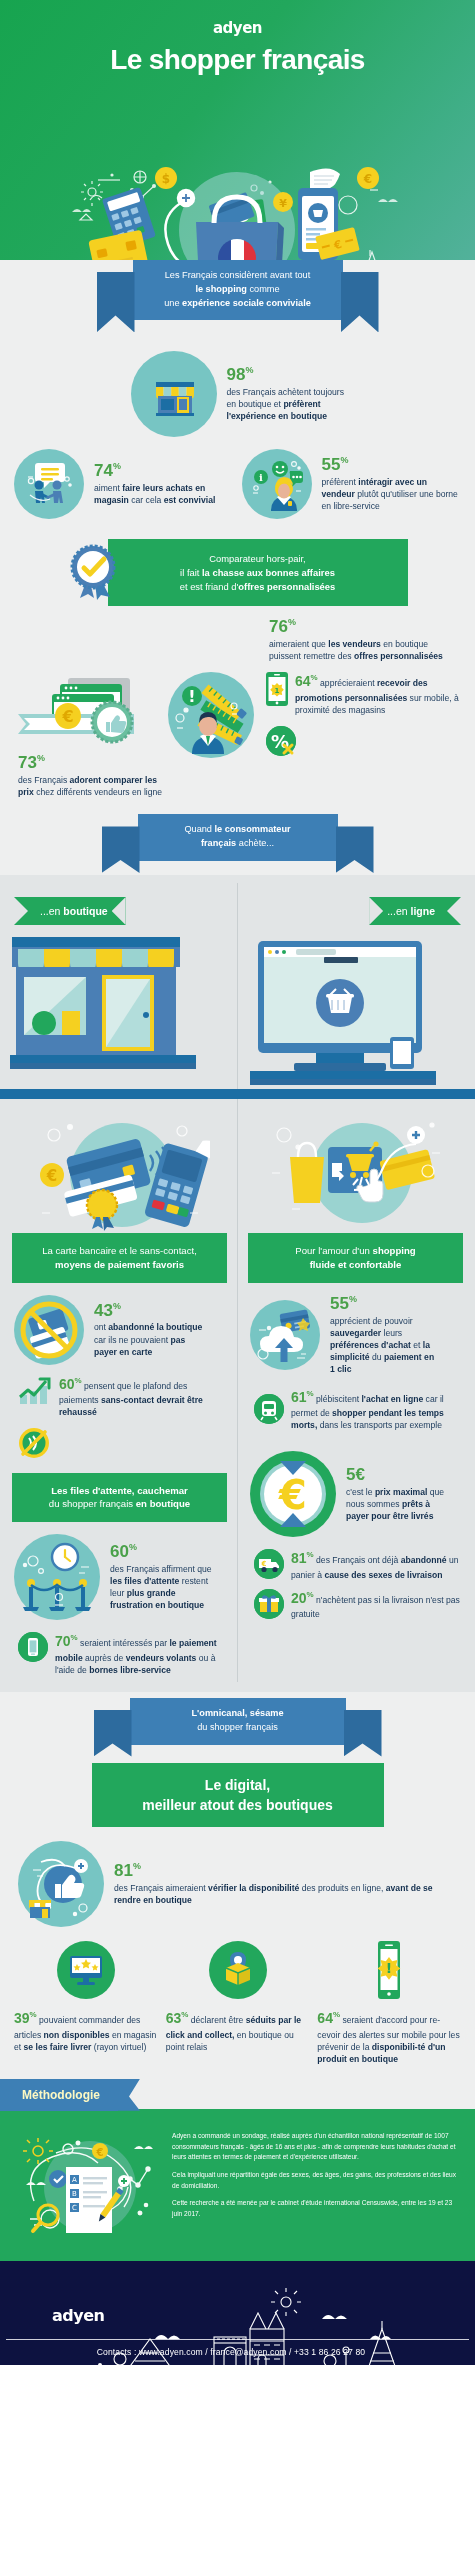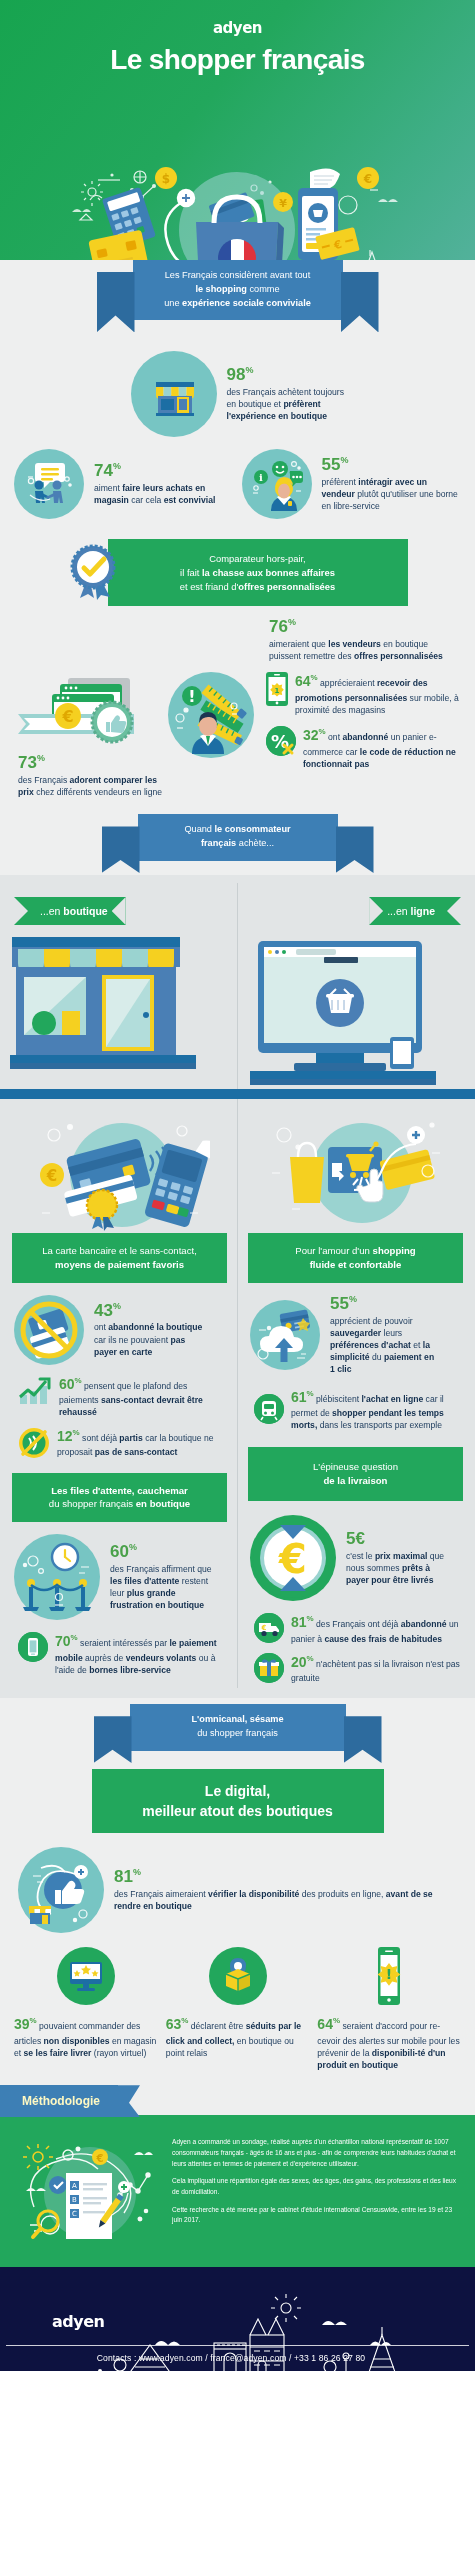--- a/index.html
+++ b/index.html
@@ -528,23 +528,20 @@
         </div>
 
         <div class="mini-row" style="padding:2px 0 0 8px;">
           <div class="mini-ico">
             <svg width="30" height="30" viewBox="0 0 30 30">
               <circle cx="15" cy="15" r="15" fill="#22a75c"></circle>
               <text x="14" y="22" font-size="18" font-weight="bold" fill="#fff" text-anchor="middle" font-family="DejaVu Sans">%</text>
               <path d="M18 19 l8 8M26 19 l-8 8" stroke="#f5d020" stroke-width="3" stroke-linecap="round"></path>
             </svg>
           </div>
-          <div class="inline-stat">
-            <span class="n"><span>32</span><sup>%</sup></span><span> ont </span><b>abandonné</b><span> un panier e-commerce car </span><b>le code de réduction ne fonctionnait pas</b>
-          </div>
         </div>
       </div>
     </div>
 
     <div style="margin-top:16px;" class="ribbon-wrap">
       <div class="ribbon" style="width:200px;">
         <span>Quand </span><b>le consommateur</b><br>
         <b>français</b><span> achète...</span>
       </div>
     </div>
@@ -734,23 +731,20 @@
           <div style="flex:0 0 auto;">
             <svg width="32" height="32" viewBox="0 0 32 32">
               <circle cx="16" cy="16" r="15" fill="#f5d020"></circle>
               <circle cx="16" cy="16" r="11.5" fill="#22a75c"></circle>
               <g stroke="#fff" stroke-width="2" fill="none">
                 <path d="M11 11 q4 5 0 10"></path>
                   <path d="M15 9 q6 7 0 14"></path>
               </g>
               <path d="M5 27 L27 5" stroke="#f5d020" stroke-width="3.6" stroke-linecap="round"></path>
             </svg>
-          </div>
-          <div class="inline-stat">
-            <span class="n"><span>12</span><sup>%</sup></span><span> sont déjà </span><b>partis</b><span> car la boutique ne proposait </span><b>pas de sans-contact</b>
           </div>
         </div>
 
         <div class="gtag" style="font-size:9.6px; padding:11px 8px; margin-top:10px; text-align:center;">
           <b>Les files d'attente, cauchemar</b><br>
           <span>du shopper français </span><b>en boutique</b>
         </div>
 
         <div class="stat-row" style="padding:12px 0 4px 2px;">
           <div class="circ c86">
@@ -898,24 +892,20 @@
               <circle cx="11.5" cy="19" r="1.5" fill="#22a75c"></circle>
                 <circle cx="18.5" cy="19" r="1.5" fill="#22a75c"></circle>
               <path d="M9 23 l-2 3M21 23 l2 3" stroke="#fff" stroke-width="1.6"></path>
             </svg>
           </div>
           <div class="inline-stat">
             <span class="n"><span>61</span><sup>%</sup></span><span> plébiscitent </span><b>l'achat en ligne</b><span> car il permet de </span><b>shopper pendant les temps morts,</b><span> dans les transports par exemple</span>
           </div>
         </div>
 
-        <div class="gtag" style="font-size:9.6px; padding:13px 8px; margin-top:10px; text-align:center;">
-          <span>L'épineuse question</span><br>
-          <b>de la livraison</b>
-        </div>
 
         <div class="stat-row" style="padding:14px 0 4px 2px;">
           <div class="circ c86" style="background:#22a75c;">
             <svg width="82" height="82" viewBox="0 0 82 82">
               <circle cx="41" cy="41" r="40" fill="#22a75c"></circle>
               <circle cx="41" cy="41" r="33" fill="#9ad3d0"></circle>
               <circle cx="41" cy="41" r="29" fill="#fff"></circle>
               <path d="M28 8 l13 14 13 -14z" fill="#3d7fb5"></path>
               <path d="M28 74 l13 -14 13 14z" fill="#3d7fb5"></path>
               <text x="41" y="56" font-size="40" font-weight="bold" fill="#f5d020" text-anchor="middle" font-family="DejaVu Sans">€</text>
@@ -932,21 +922,21 @@
             <svg width="30" height="30" viewBox="0 0 30 30">
               <circle cx="15" cy="15" r="15" fill="#22a75c"></circle>
               <path d="M5 10 h12 v9 h-12z" fill="#fff"></path>
               <path d="M17 13 h5 l3 4 v2 h-8z" fill="#fff"></path>
               <circle cx="10" cy="20.5" r="2.6" fill="#1c3552"></circle>
                 <circle cx="21" cy="20.5" r="2.6" fill="#1c3552"></circle>
               <text x="10" y="17" font-size="7" font-weight="bold" fill="#f5d020" text-anchor="middle" font-family="DejaVu Sans">€</text>
             </svg>
           </div>
           <div class="inline-stat">
-            <span class="n"><span>81</span><sup>%</sup></span><span> des Français ont déjà </span><b>abandonné</b><span> un panier à </span><b>cause des frais de habitudes</b>
+            <span class="n"><span>81</span><sup>%</sup></span><span> des Français ont déjà </span><b>abandonné</b><span> un panier à </span><b>cause des sexes de livraison</b>
           </div>
         </div>
 
         <div class="mini-row" style="padding:4px 2px 4px 6px;">
           <div class="mini-ico">
             <svg width="30" height="30" viewBox="0 0 30 30">
               <circle cx="15" cy="15" r="15" fill="#22a75c"></circle>
               <rect x="6" y="12" width="18" height="11" fill="#f5d020"></rect>
               <rect x="5" y="9" width="20" height="4" fill="#fff"></rect>
               <rect x="13" y="9" width="4" height="14" fill="#3d7fb5"></rect>

